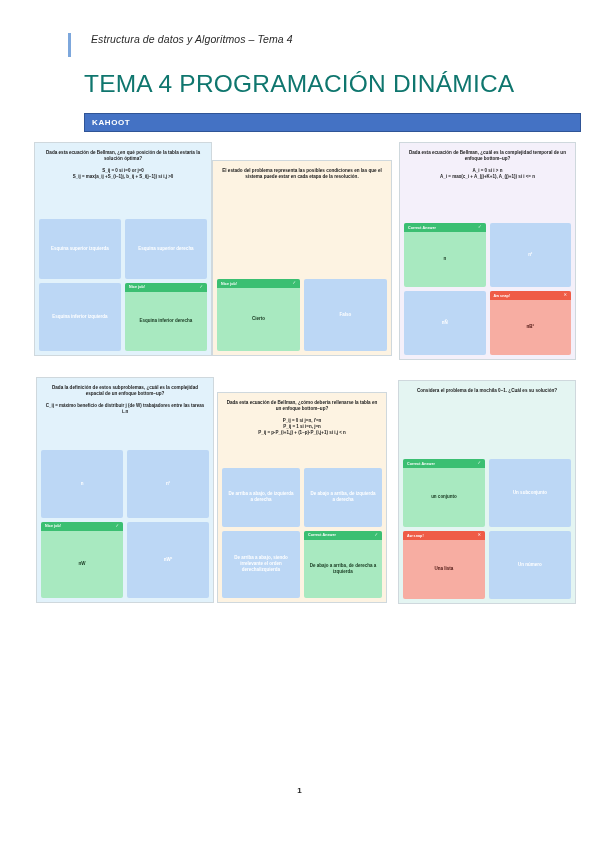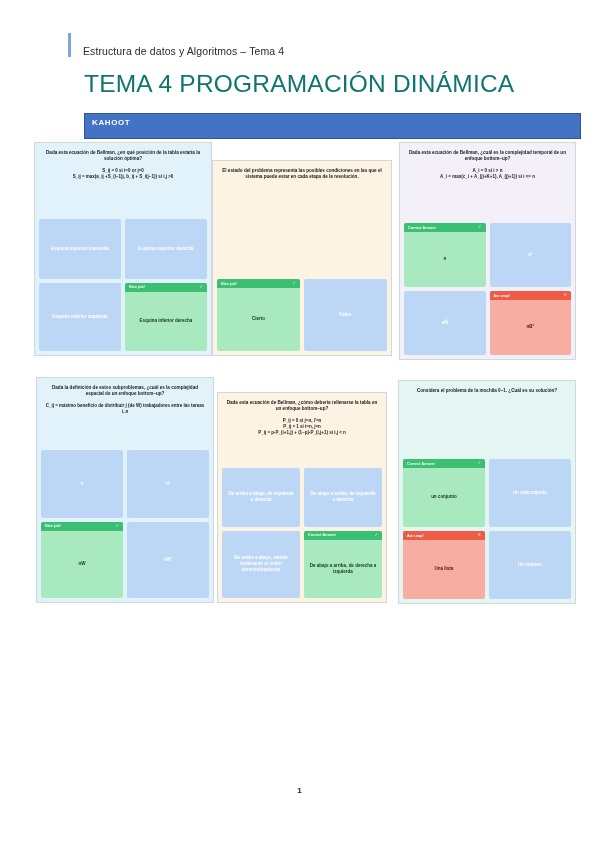--- a/index.html
+++ b/index.html
@@ -10,36 +10,36 @@
     position:relative;
     overflow:hidden;
     -webkit-font-smoothing:antialiased;
   }
   
   .doc-header{
     position:absolute;left:0;top:0;width:599px;
   }
   .kicker-row{
     position:absolute;left:68px;top:33px;
-    display:flex;align-items:flex-end;gap:12px;
+    display:flex;align-items:flex-start;gap:20px;font-style:italic;
   }
   .kicker-bar{
     width:3px;height:24px;background:#7da7dc;flex:0 0 auto;
   }
   .kicker-text{
     font-size:10.5px;color:#2a2a2a;letter-spacing:.1px;white-space:nowrap;
   }
   .doc-title{
     position:absolute;left:84px;top:70px;
     font-size:24.5px;color:#0f766e;font-weight:400;
     letter-spacing:.2px;white-space:nowrap;
   }
   .section-bar{
     position:absolute;left:84px;top:113px;
-    width:497px;height:26px;
+    width:497px;height:19px;
     background:#4472c4;
     border:1px solid #2f5496;
     box-sizing:border-box;
   }
   .section-bar span{
     position:absolute;left:7px;top:4px;
     font-size:8px;color:#ffffff;font-weight:bold;letter-spacing:.6px;
   }
   
   .cards{

